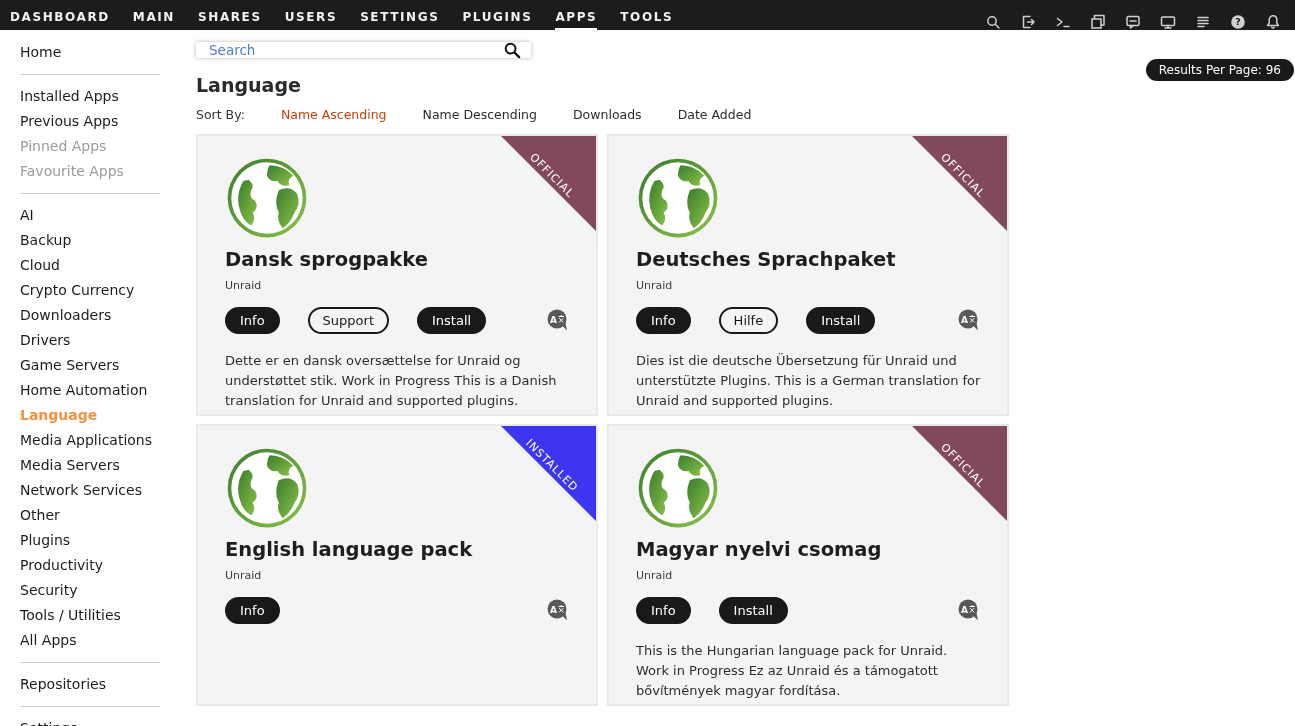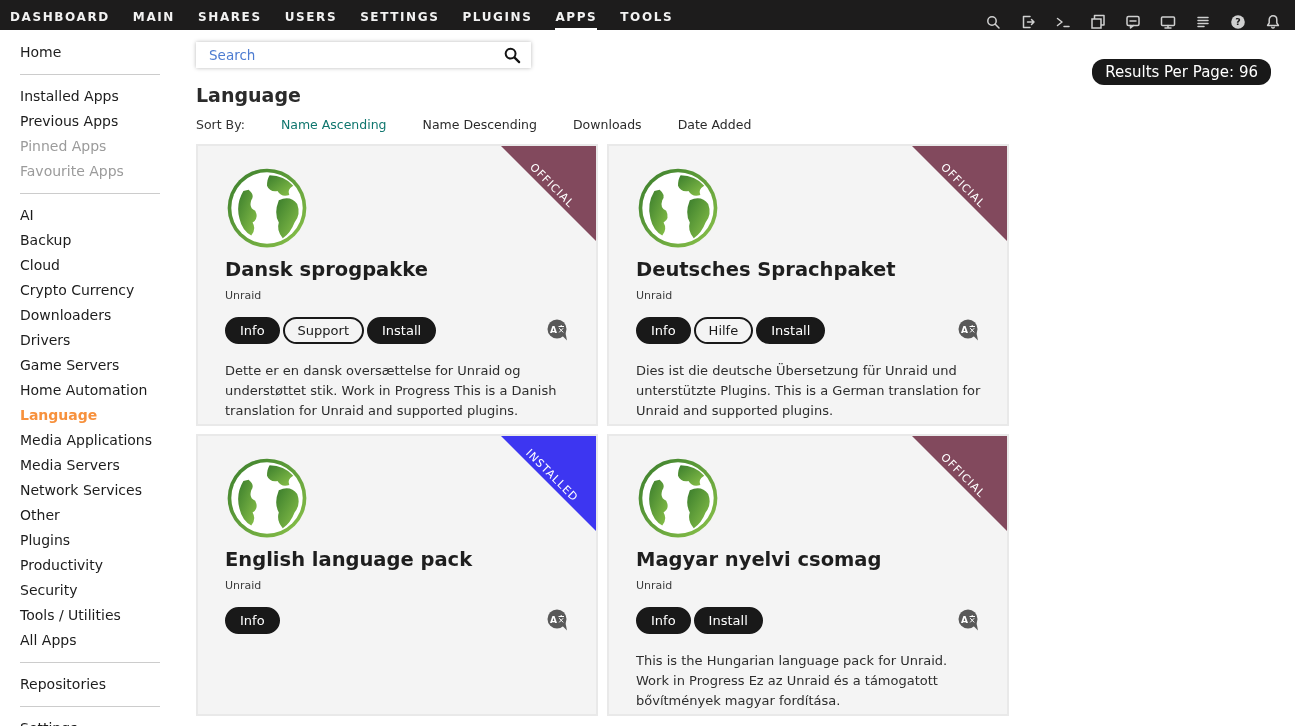--- a/index.html
+++ b/index.html
@@ -29,39 +29,39 @@
   .sidebar {
     width:195px; flex:none; padding:10px 0 0 20px; font-size:14px;
   }
   .side-item { line-height:25px; color:#1c1c1c; cursor:pointer; white-space:nowrap; }
   .side-item.disabled { color:#9b9b9b; cursor:default; }
   .side-item.active { color:#f7913d; font-weight:bold; }
   .side-divider { border:none; border-top:1px solid #cccccc; width:140px; margin:9px 0; }
   
   .main { flex:1; position:relative; padding:12px 0 0 1px; }
   .search-box {
-    width:335px; height:26px; background:#fff;
+    width:335px; height:16px; background:#fff;
     box-shadow:0 0 4px rgba(0,0,0,.28);
     display:flex; align-items:center; padding:0 9px 0 11px;
   }
   .search-input {
     border:none; outline:none; flex:1; font-size:13.5px; color:#333;
     font-family:inherit; background:transparent;
   }
   .search-input::placeholder { color:#4d7cd1; opacity:1; }
   .search-glyph { width:19px; height:19px; display:inline-flex; cursor:pointer; }
   .results-pill {
-    position:absolute; top:29px; right:24px; background:#191919; color:#fff;
-    font-size:15px; border-radius:12px; padding:4px 13px; cursor:pointer;
+    position:absolute; top:29px; right:1px; background:#191919; color:#fff;
+    font-size:12px; border-radius:12px; padding:4px 13px; cursor:pointer;
   }
   .page-heading { font-size:19px; font-weight:bold; color:#2b2b2b; margin:16px 0 0 0; }
   .sort-row { display:flex; gap:36px; margin-top:11px; font-size:12.5px; align-items:center; }
   .sort-label { color:#333; }
   .sort-option { color:#2b2b2b; cursor:pointer; }
-  .sort-option.active { color:#0f766e; }
+  .sort-option.active { color:#c2410c; }
   
   .cards {
     margin-top:12px; display:grid;
     grid-template-columns:402px 402px; gap:8px 9px;
   }
   .card {
     position:relative; background:#f4f4f4; border:2px solid #e9e9e9;
     height:282px; padding:20px 26px 0 27px; overflow:hidden;
   }
   .corner {
@@ -70,21 +70,21 @@
   }
   .corner.official  { border-top:95px solid #82495d; }
   .corner.installed { border-top:95px solid #3d36f1; }
   .corner-label {
     position:absolute; top:33px; right:-16px; width:120px; text-align:center;
     transform:rotate(45deg); color:#fff; font-size:11px; letter-spacing:1px;
   }
   .globe { width:84px; height:84px; display:block; cursor:pointer; }
   .card-title { font-size:19.5px; font-weight:bold; color:#1e1e1e; margin:8px 0 0 0; }
   .card-author { font-size:11px; color:#3c3c3c; margin-top:8px; }
-  .card-actions { display:flex; align-items:center; gap:3px; margin-top:15px; height:26px; }
+  .card-actions { display:flex; align-items:center; gap:28px; margin-top:15px; height:26px; }
   .pill {
     border-radius:15px; font-size:13px; padding:3px 13px; cursor:pointer;
     font-family:inherit; line-height:17px;
   }
   .pill.solid   { background:#191919; color:#fff; border:2px solid #191919; }
   .pill.outline { background:transparent; color:#191919; border:2px solid #191919; }
   .translate { margin-left:auto; display:inline-flex; cursor:pointer; }
   .card-desc {
     margin:18px 0 0 0; font-size:13px; line-height:1.55; color:#2e2e2e; max-width:355px;
   }

